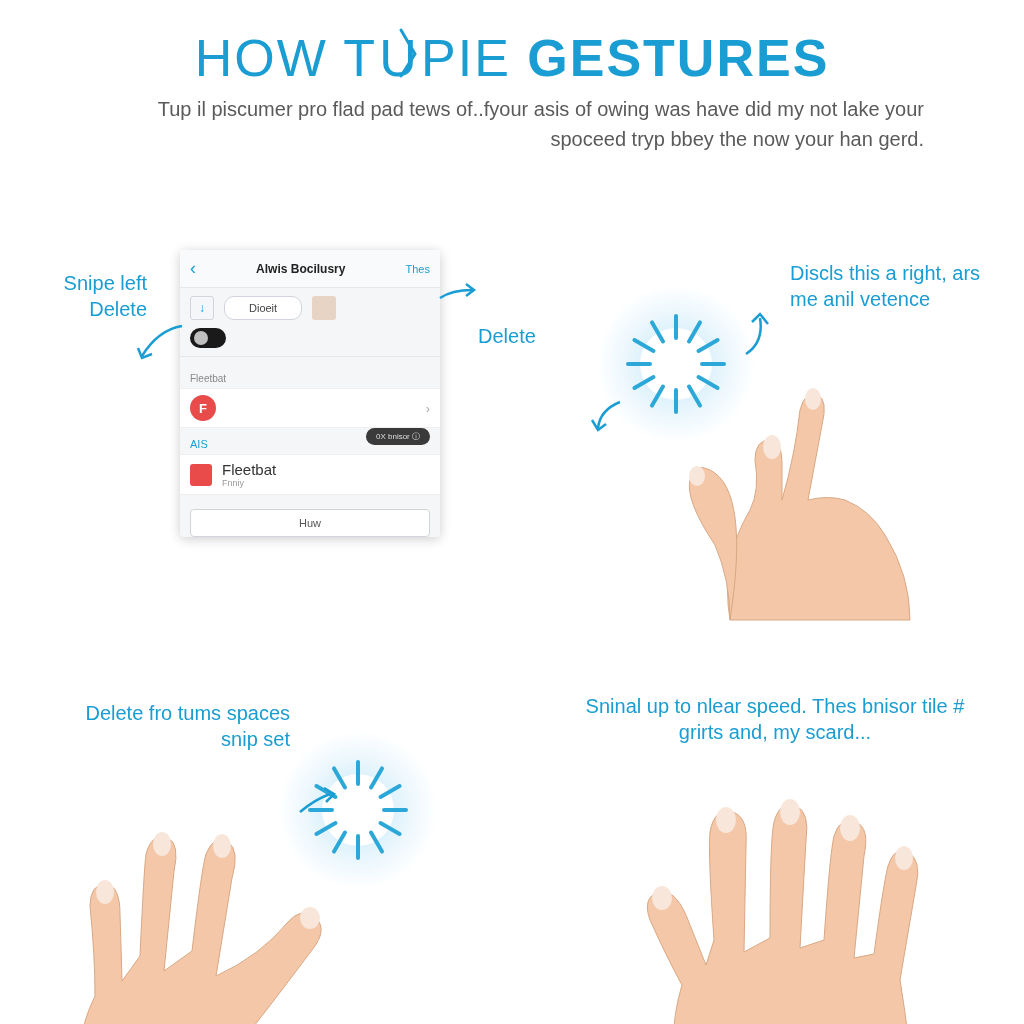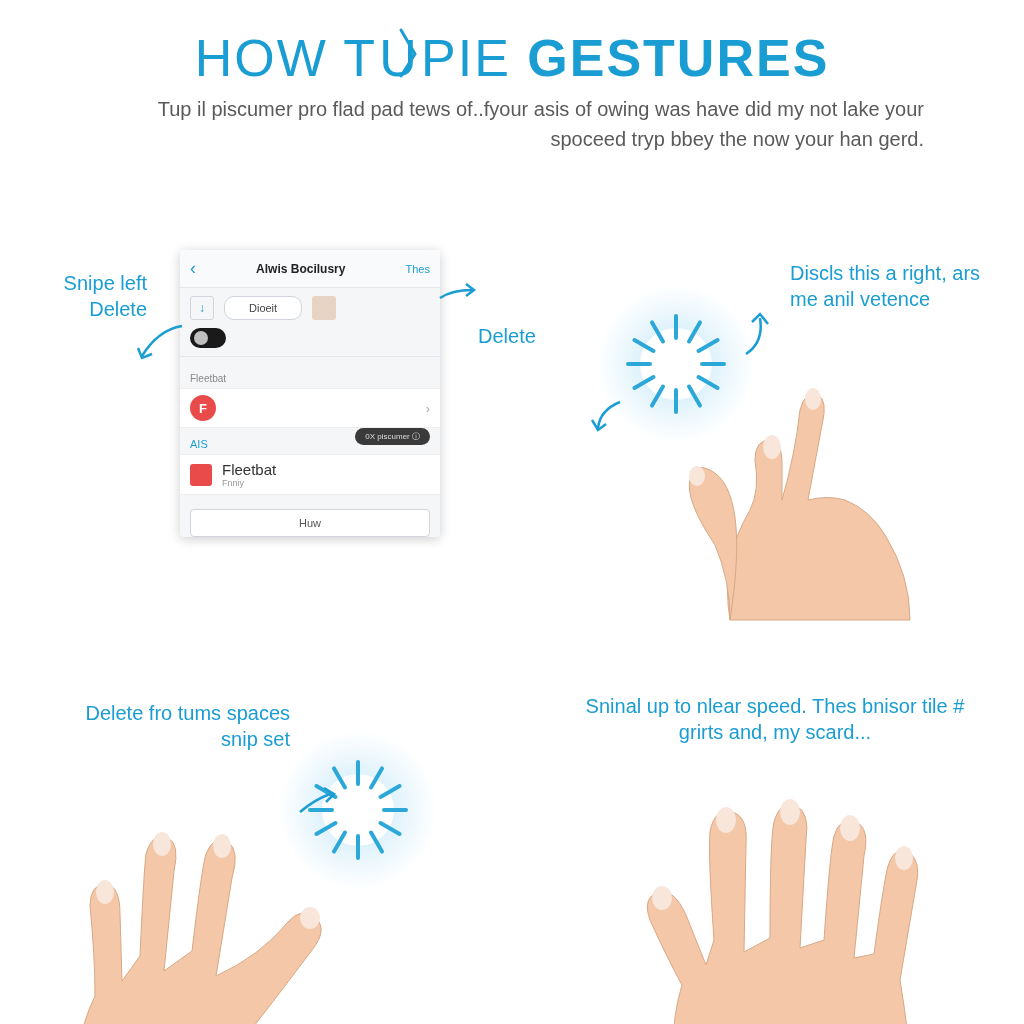--- a/index.html
+++ b/index.html
@@ -206,21 +206,21 @@
       <div class="phone-row" style="padding-top:0;">
         <div class="phone-toggle"></div>
       </div>
       <div class="phone-section-label">Fleetbat</div>
       <div class="phone-list-row">
         <div class="phone-red-icon">F</div>
         <span class="phone-chev">›</span>
       </div>
       <div style="display:flex;align-items:flex-start;">
         <div class="phone-blue-label">AIS</div>
-        <div class="phone-pill" style="margin-right:10px;">0X   piscumer  ⓘ</div>
+        <div class="phone-pill" style="margin-right:10px;">0X   bnisor  ⓘ</div>
       </div>
       <div class="phone-list-row">
         <div class="phone-red-sq"></div>
         <div>
           <div class="phone-item-title">Fleetbat</div>
           <div class="phone-item-sub">Fnniy</div>
         </div>
       </div>
       <div class="phone-footer-btn">Huw</div>
     </div>

